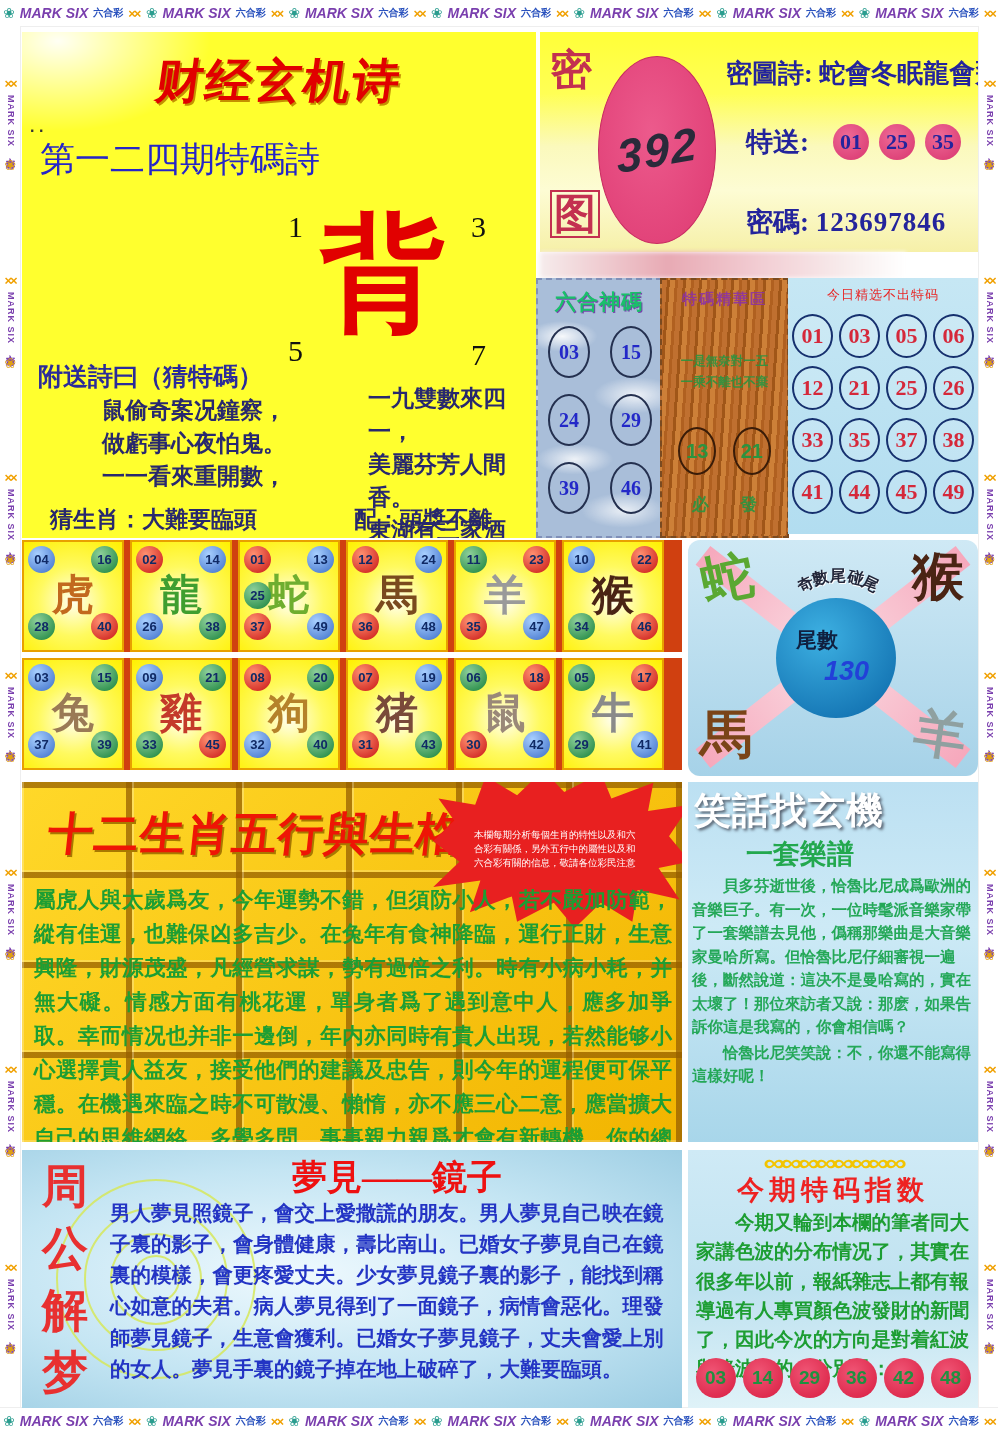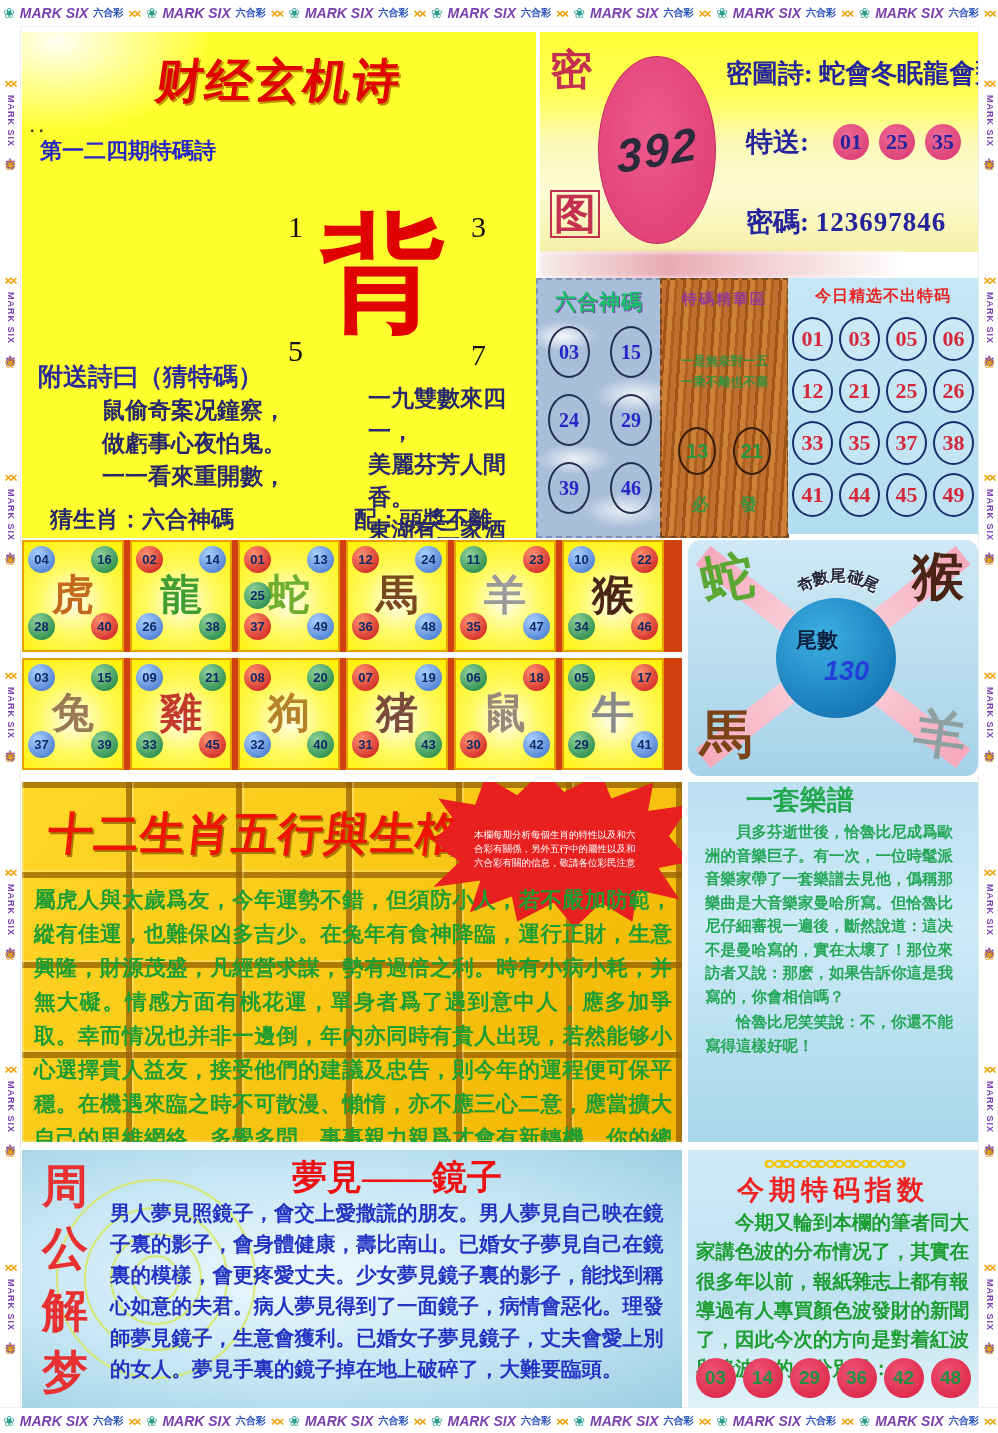--- a/index.html
+++ b/index.html
@@ -20,21 +20,21 @@
   .bbrand{color:#7a3fae;font-weight:bold;font-style:italic;font-size:14px;}
   .bcn{color:#2a52be;font-weight:bold;font-size:10px;}
   .bx{color:#f0a000;font-weight:bold;font-size:13px;letter-spacing:-2px;}
   .vtext{writing-mode:vertical-rl;color:#7a3fae;font-weight:bold;font-size:9px;letter-spacing:1px;}
 
   
   #poem-panel{position:absolute;left:22px;top:32px;width:514px;height:506px;background:#ffff2e;overflow:hidden;}
   #poem-panel::before{content:"";position:absolute;left:-30px;top:-30px;width:220px;height:130px;background:radial-gradient(ellipse at 30% 30%,rgba(255,255,255,.95),rgba(255,255,255,0) 70%);}
   .main-title{position:absolute;left:0;right:0;top:18px;text-align:center;font-size:47px;font-weight:bold;color:#e10000;transform:skewX(-8deg);text-shadow:2px 2px 0 #c49000;letter-spacing:2px;}
   .tiny-dots{position:absolute;left:8px;top:86px;font-size:16px;color:#333;font-weight:bold;}
-  .issue-title{position:absolute;left:18px;top:104px;font-size:22px;font-weight:bold;color:#2525c8;font-family:"Liberation Serif","DejaVu Serif",serif;}
+  .issue-title{position:absolute;left:18px;top:104px;font-size:35px;font-weight:normal;color:#2525c8;font-family:"Liberation Serif","DejaVu Serif",serif;}
   #char-grid{position:absolute;left:228px;top:150px;width:266px;height:186px;}
   .cnum{position:absolute;font-size:30px;color:#111;font-family:"Liberation Serif","DejaVu Serif",serif;}
   .cnum.n1{left:38px;top:28px;}
   .cnum.n3{right:30px;top:28px;}
   .cnum.n5{left:38px;bottom:0;}
   .cnum.n7{right:30px;bottom:-4px;}
   .big-char{position:absolute;left:50%;top:50%;transform:translate(-50%,-50%);font-size:124px;font-weight:bold;color:#e10000;font-family:"Liberation Serif","DejaVu Serif",serif;}
   .sub-title{position:absolute;left:16px;top:328px;font-size:25px;font-weight:bold;color:#2b2b9a;font-family:Liberation Mono, monospace;}
   #poem-left{position:absolute;left:80px;top:362px;}
   #poem-right{position:absolute;left:318px;top:350px;margin-left:28px;}
@@ -66,21 +66,21 @@
   #wood-panel{position:absolute;left:660px;top:278px;width:125px;height:256px;background:repeating-linear-gradient(94deg,#c07030 0 5px,#a05618 5px 8px,#cd8038 8px 13px,#b06020 13px 16px);border:2px dashed #7a4a20;overflow:hidden;}
   .wood-title{margin:10px 2px 0;text-align:center;font-size:15px;font-weight:bold;color:#8a30a8;letter-spacing:2px;opacity:.85;}
   .wood-line{margin:4px 2px 0;text-align:center;font-size:12.5px;font-weight:bold;color:#2b9440;opacity:.9;}
   .wood-line.first{margin-top:44px;}
   #wood-nums{display:flex;justify-content:space-around;margin-top:36px;padding:0 8px;}
   .wood-num{width:34px;height:44px;border:2px solid #3a1c08;border-radius:50%;display:flex;align-items:center;justify-content:center;font-size:20px;font-weight:bold;color:#2b9440;}
   #wood-foot{display:flex;justify-content:space-around;margin-top:18px;padding:0 14px;}
   .wood-foot-char{font-size:17px;font-weight:bold;color:#2b9440;opacity:.9;}
 
   #excluded-panel{position:absolute;left:788px;top:278px;width:190px;height:256px;background:linear-gradient(180deg,#c6e7f4,#b2ddf0);}
-  .excluded-title{margin-top:8px;text-align:center;font-size:16px;font-weight:bold;color:#e82525;letter-spacing:1px;}
+  .excluded-title{margin-top:8px;text-align:center;font-size:13px;font-weight:normal;color:#e82525;letter-spacing:1px;}
   #excluded-grid{display:flex;flex-direction:column;gap:8px;margin-top:10px;align-items:center;}
   .ex-row{display:flex;gap:6px;}
   .ex-circle{width:37px;height:40px;border:2px solid #16306e;border-radius:50%;display:flex;align-items:center;justify-content:center;font-size:22px;font-weight:bold;color:#d5283a;font-family:"Liberation Serif","DejaVu Serif",serif;background:rgba(255,255,255,.15);}
 
   
   #zodiac-grid{position:absolute;left:22px;top:540px;width:660px;height:236px;display:flex;flex-direction:column;gap:6px;}
   .zrow{display:flex;gap:6px;background:#d04010;padding:0;}
   .zcell{position:relative;width:102px;height:112px;border:2px solid #e8a000;background:radial-gradient(circle at 50% 55%,#fffef0 0%,#fffa60 45%,#fff000 100%);box-sizing:border-box;}
   .ball{position:absolute;width:27px;height:27px;border-radius:50%;display:flex;align-items:center;justify-content:center;font-size:13px;font-weight:bold;color:#102a66;}
   .ball.red{background:radial-gradient(circle at 35% 30%,#ff9070,#c81414);}
@@ -111,21 +111,21 @@
   #wuxing-panel{position:absolute;left:22px;top:782px;width:660px;height:360px;background:linear-gradient(135deg,#ffd829,#f2b400);background-image:repeating-linear-gradient(90deg,rgba(255,255,255,.25) 0 2px,transparent 2px 104px,rgba(150,95,0,.75) 104px 110px),repeating-linear-gradient(0deg,rgba(255,255,255,.2) 0 2px,transparent 2px 84px,rgba(150,95,0,.75) 84px 90px),linear-gradient(135deg,#ffd829,#f2b400);overflow:hidden;}
   .wuxing-title{position:absolute;left:26px;top:22px;font-size:45px;font-weight:bold;color:#ee1505;transform:skewX(-6deg);text-shadow:2px 2px 0 #a87800;letter-spacing:1px;}
   .burst{position:absolute;right:-8px;top:-12px;width:262px;height:158px;background:#e82020;clip-path:polygon(2% 45%,10% 32%,4% 18%,18% 22%,22% 4%,34% 16%,44% 0%,52% 14%,66% 2%,70% 18%,86% 8%,84% 26%,100% 22%,92% 42%,100% 58%,88% 62%,96% 82%,80% 76%,78% 96%,66% 84%,56% 100%,48% 84%,34% 96%,32% 80%,16% 90%,20% 70%,2% 74%,12% 58%);display:flex;align-items:center;justify-content:center;}
   .burst-text{width:170px;font-size:9.5px;line-height:1.5;color:#ffffff;}
   .wuxing-body{position:absolute;left:12px;right:10px;top:102px;font-size:21.5px;line-height:1.58;font-weight:bold;color:#1d9e33;text-align:justify;font-family:"Liberation Serif","DejaVu Serif",serif;}
 
   
   #joke-panel{position:absolute;left:688px;top:782px;width:290px;height:360px;background:linear-gradient(180deg,#bce0f2 0%,#cdeaf6 40%,#a8d6ea 100%);overflow:hidden;}
   .joke-title{margin:4px 0 0 6px;font-size:37px;font-weight:bold;color:#ffffff;text-shadow:2px 2px 3px #55606e;letter-spacing:1px;}
   .joke-subtitle{margin:0 0 2px 58px;font-size:27px;font-weight:bold;color:#22a84e;font-family:Liberation Mono, monospace;}
-  .joke-body{padding:0 17px;font-size:15.5px;line-height:1.52;font-weight:bold;color:#24a858;font-family:"Liberation Serif","DejaVu Serif",serif;}
+  .joke-body{padding:0 4px;font-size:15.5px;line-height:1.52;font-weight:bold;color:#24a858;font-family:"Liberation Serif","DejaVu Serif",serif;}
   .joke-body p{margin:0 0 2px;text-indent:2em;}
 
   
   #dream-panel{position:absolute;left:22px;top:1150px;width:660px;height:258px;background:radial-gradient(ellipse at 42% 48%,#eef9fe 0%,#c4e5f3 55%,#9ccde3 100%);overflow:hidden;}
   .ring{position:absolute;border:2px solid rgba(214,232,90,.85);border-radius:50%;}
   .rg1{left:110px;top:105px;width:44px;height:44px;}
   .rg2{left:88px;top:83px;width:88px;height:88px;}
   .rg3{left:62px;top:57px;width:140px;height:140px;}
   .rg4{left:34px;top:29px;width:196px;height:196px;}
   #dream-vertical{position:absolute;left:16px;top:6px;width:54px;text-align:center;}
@@ -325,21 +325,21 @@
         <div class="poem-line">鼠偷奇案况鐘察，</div>
         <div class="poem-line">做虧事心夜怕鬼。</div>
         <div class="poem-line">一一看來重開數，</div>
       </div>
     <div id="poem-right">
         <div class="poem-line">一九雙數來四一，</div>
         <div class="poem-line">美麗芬芳人間香。</div>
         <div class="poem-line">東湖有三家酒樓，</div>
         <div class="poem-line">一鳴驚人天下白。</div>
       </div>
-    <div class="guess-zodiac">猜生肖：六合神碼</div>
+    <div class="guess-zodiac">猜生肖：大難要臨頭</div>
 
     <div class="pairing">配：頭獎不離</div>
   </div>
 
   <div id="secret-panel">
     <div class="mi-char mi-top">密</div>
     <div class="mi-char mi-bottom">图</div>
     <div class="egg">
       <span class="egg-number">392</span>
     </div>
@@ -532,20 +532,21 @@
 
   <div id="wuxing-panel">
     <div class="wuxing-title">十二生肖五行與生格</div>
     <div class="burst">
       <div class="burst-text">本欄每期分析每個生肖的特性以及和六合彩有關係，另外五行中的屬性以及和六合彩有關的信息，敬請各位彩民注意</div>
     </div>
     <div class="wuxing-body">屬虎人與太歲爲友，今年運勢不錯，但須防小人，若不嚴加防範，縱有佳運，也難保凶多吉少。在兔年有食神降臨，運行正財，生意興隆，財源茂盛，凡經營求謀，勢有過倍之利。時有小病小耗，并無大礙。情感方面有桃花運，單身者爲了遇到意中人，應多加爭取。幸而情况也并非一邊倒，年内亦同時有貴人出現，若然能够小心選擇貴人益友，接受他們的建議及忠告，則今年的運程便可保平穩。在機遇來臨之時不可散漫、懶惰，亦不應三心二意，應當擴大自己的思維網絡，多學多問，事事親力親爲才會有新轉機。你的總運得分：80分</div>
   </div>
 
   <div id="joke-panel">
+    <div class="joke-title">笑話找玄機</div>
     <div class="joke-subtitle">一套樂譜</div>
     <div class="joke-body">
       <p>貝多芬逝世後，恰魯比尼成爲歐洲的音樂巨子。有一次，一位時髦派音樂家帶了一套樂譜去見他，僞稱那樂曲是大音樂家曼哈所寫。但恰魯比尼仔細審視一遍後，斷然說道：這决不是曼哈寫的，實在太壞了！那位來訪者又說：那麽，如果告訴你這是我寫的，你會相信嗎？</p>
       <p>恰魯比尼笑笑說：不，你還不能寫得這樣好呢！</p>
     </div>
   </div>
 
   <div id="dream-panel">
     <div class="ring rg1"></div>
     <div class="ring rg2"></div>

